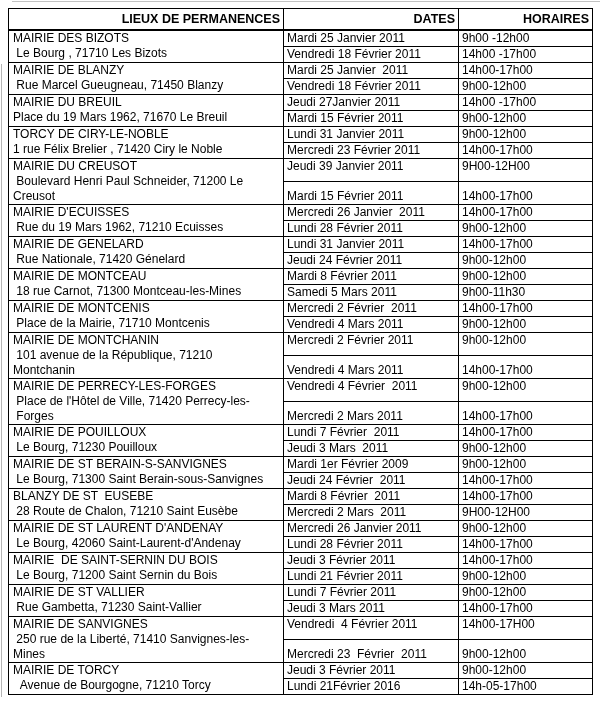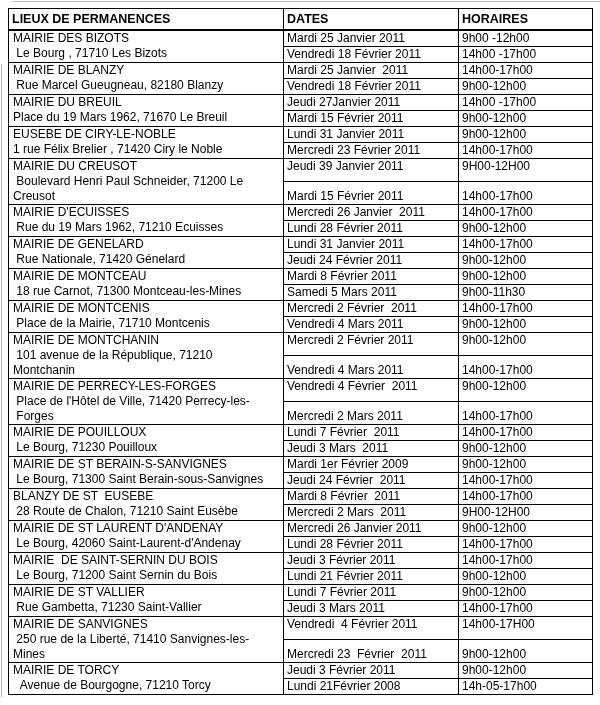--- a/index.html
+++ b/index.html
@@ -44,21 +44,21 @@
     border: 1px solid #000000;
     font-size: 12px;
     line-height: 15px;
     padding: 0 3px;
     overflow: hidden;
     white-space: pre-wrap;
     text-align: left;
   }
   .perm-table th {
     font-weight: bold;
-    text-align: left;
+    text-align: right;
     height: 20px;
     font-size: 12.5px;
     border-bottom: 2px solid #000000;
     white-space: nowrap;
   }
   .perm-table td {
     vertical-align: top;
   }
   td.loc-cell { padding-left: 4px; }
   .mairie-name, .mairie-address {
@@ -94,39 +94,39 @@
         <tr class="row-first">
           <td class="loc-cell" rowspan="2"><div class="mairie-name">MAIRIE DES BIZOTS</div><div class="mairie-address"> Le Bourg , 71710 Les Bizots</div></td>
           <td class="slot-cell">Mardi 25 Janvier 2011</td>
           <td class="slot-cell">9h00 -12h00</td>
         </tr>
         <tr class="row-second">
           <td class="slot-cell">Vendredi 18 Février 2011</td>
           <td class="slot-cell">14h00 -17h00</td>
         </tr>
         <tr class="row-first">
-          <td class="loc-cell" rowspan="2"><div class="mairie-name">MAIRIE DE BLANZY</div><div class="mairie-address"> Rue Marcel Gueugneau, 82180 Blanzy</div></td>
+          <td class="loc-cell" rowspan="2"><div class="mairie-name">MAIRIE DE BLANZY</div><div class="mairie-address"> Rue Marcel Gueugneau, 71450 Blanzy</div></td>
           <td class="slot-cell">Mardi 25 Janvier  2011</td>
           <td class="slot-cell">14h00-17h00</td>
         </tr>
         <tr class="row-second">
           <td class="slot-cell">Vendredi 18 Février 2011</td>
           <td class="slot-cell">9h00-12h00</td>
         </tr>
         <tr class="row-first">
           <td class="loc-cell" rowspan="2"><div class="mairie-name">MAIRIE DU BREUIL</div><div class="mairie-address">Place du 19 Mars 1962, 71670 Le Breuil</div></td>
           <td class="slot-cell">Jeudi 27Janvier 2011</td>
           <td class="slot-cell">14h00 -17h00</td>
         </tr>
         <tr class="row-second">
           <td class="slot-cell">Mardi 15 Février 2011</td>
           <td class="slot-cell">9h00-12h00</td>
         </tr>
         <tr class="row-first">
-          <td class="loc-cell" rowspan="2"><div class="mairie-name">EUSEBE DE CIRY-LE-NOBLE</div><div class="mairie-address">1 rue Félix Brelier , 71420 Ciry le Noble</div></td>
+          <td class="loc-cell" rowspan="2"><div class="mairie-name">TORCY DE CIRY-LE-NOBLE</div><div class="mairie-address">1 rue Félix Brelier , 71420 Ciry le Noble</div></td>
           <td class="slot-cell">Lundi 31 Janvier 2011</td>
           <td class="slot-cell">9h00-12h00</td>
         </tr>
         <tr class="row-second">
           <td class="slot-cell">Mercredi 23 Février 2011</td>
           <td class="slot-cell">14h00-17h00</td>
         </tr>
         <tr class="row-first">
           <td class="loc-cell" rowspan="2"><div class="mairie-name">MAIRIE DU CREUSOT</div><div class="mairie-address"> Boulevard Henri Paul Schneider, 71200 Le
 Creusot</div></td>
@@ -256,18 +256,18 @@
         <tr class="row-second">
           <td class="slot-cell">Mercredi 23  Février  2011</td>
           <td class="slot-cell">9h00-12h00</td>
         </tr>
         <tr class="row-first">
           <td class="loc-cell" rowspan="2"><div class="mairie-name">MAIRIE DE TORCY</div><div class="mairie-address">  Avenue de Bourgogne, 71210 Torcy</div></td>
           <td class="slot-cell">Jeudi 3 Février 2011</td>
           <td class="slot-cell">9h00-12h00</td>
         </tr>
         <tr class="row-second">
-          <td class="slot-cell">Lundi 21Février 2008</td>
+          <td class="slot-cell">Lundi 21Février 2016</td>
           <td class="slot-cell">14h-05-17h00</td>
         </tr>
       </tbody>
   </table>
 </div>
 
 </body></html>

